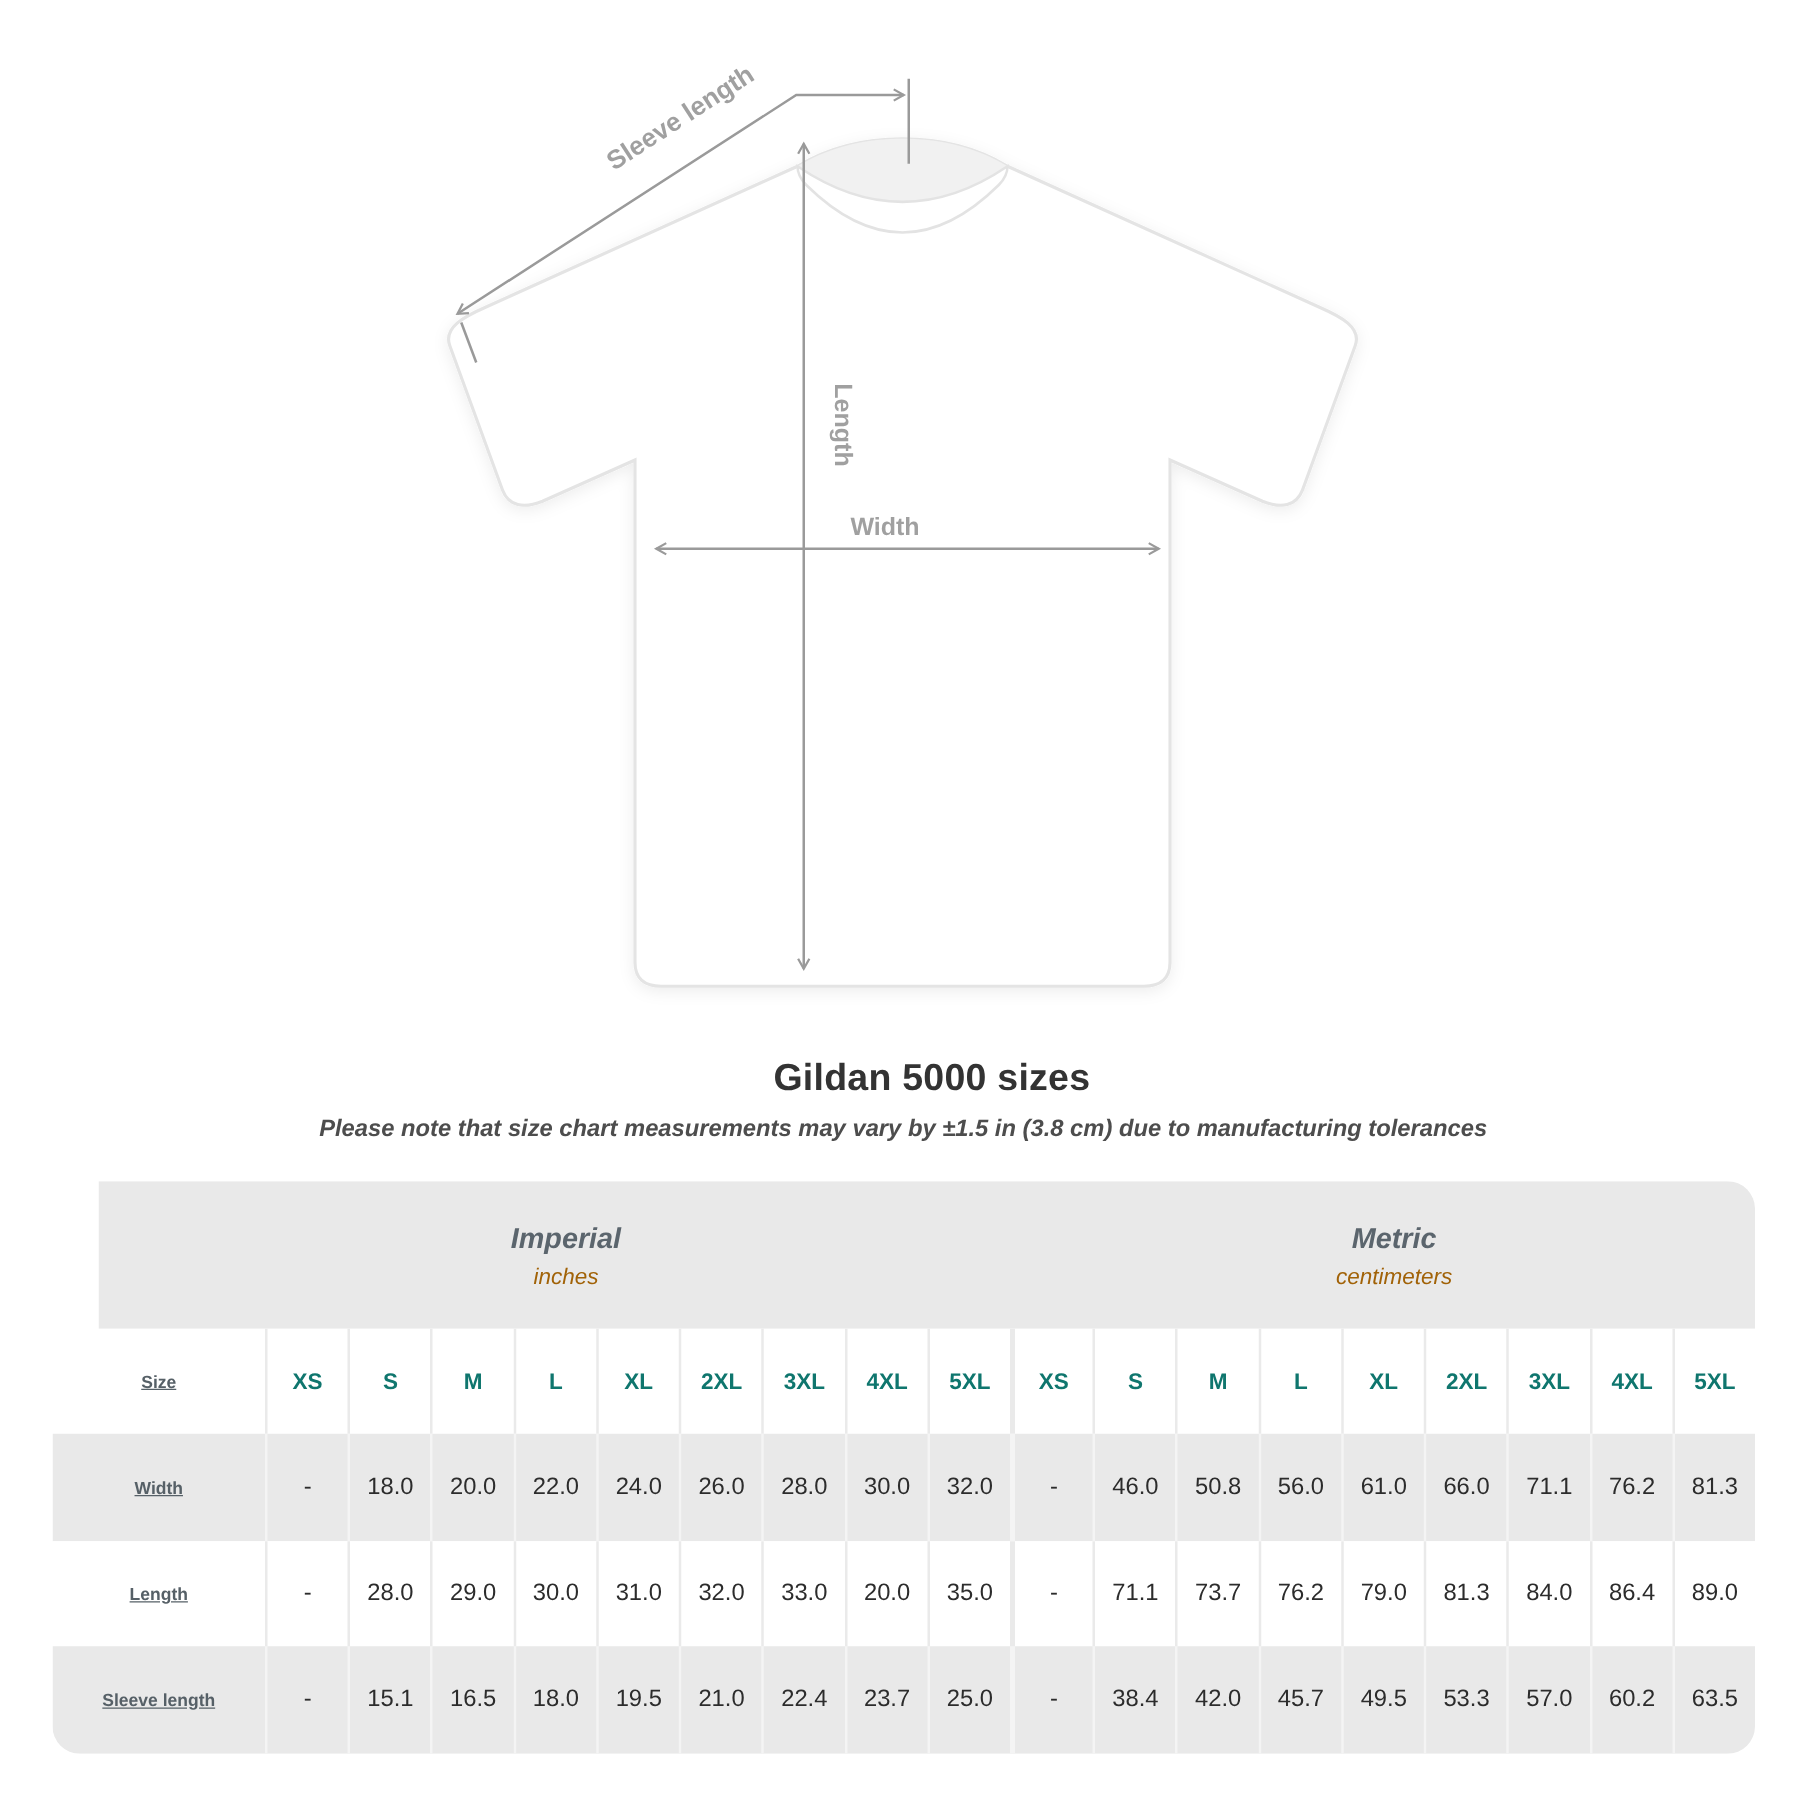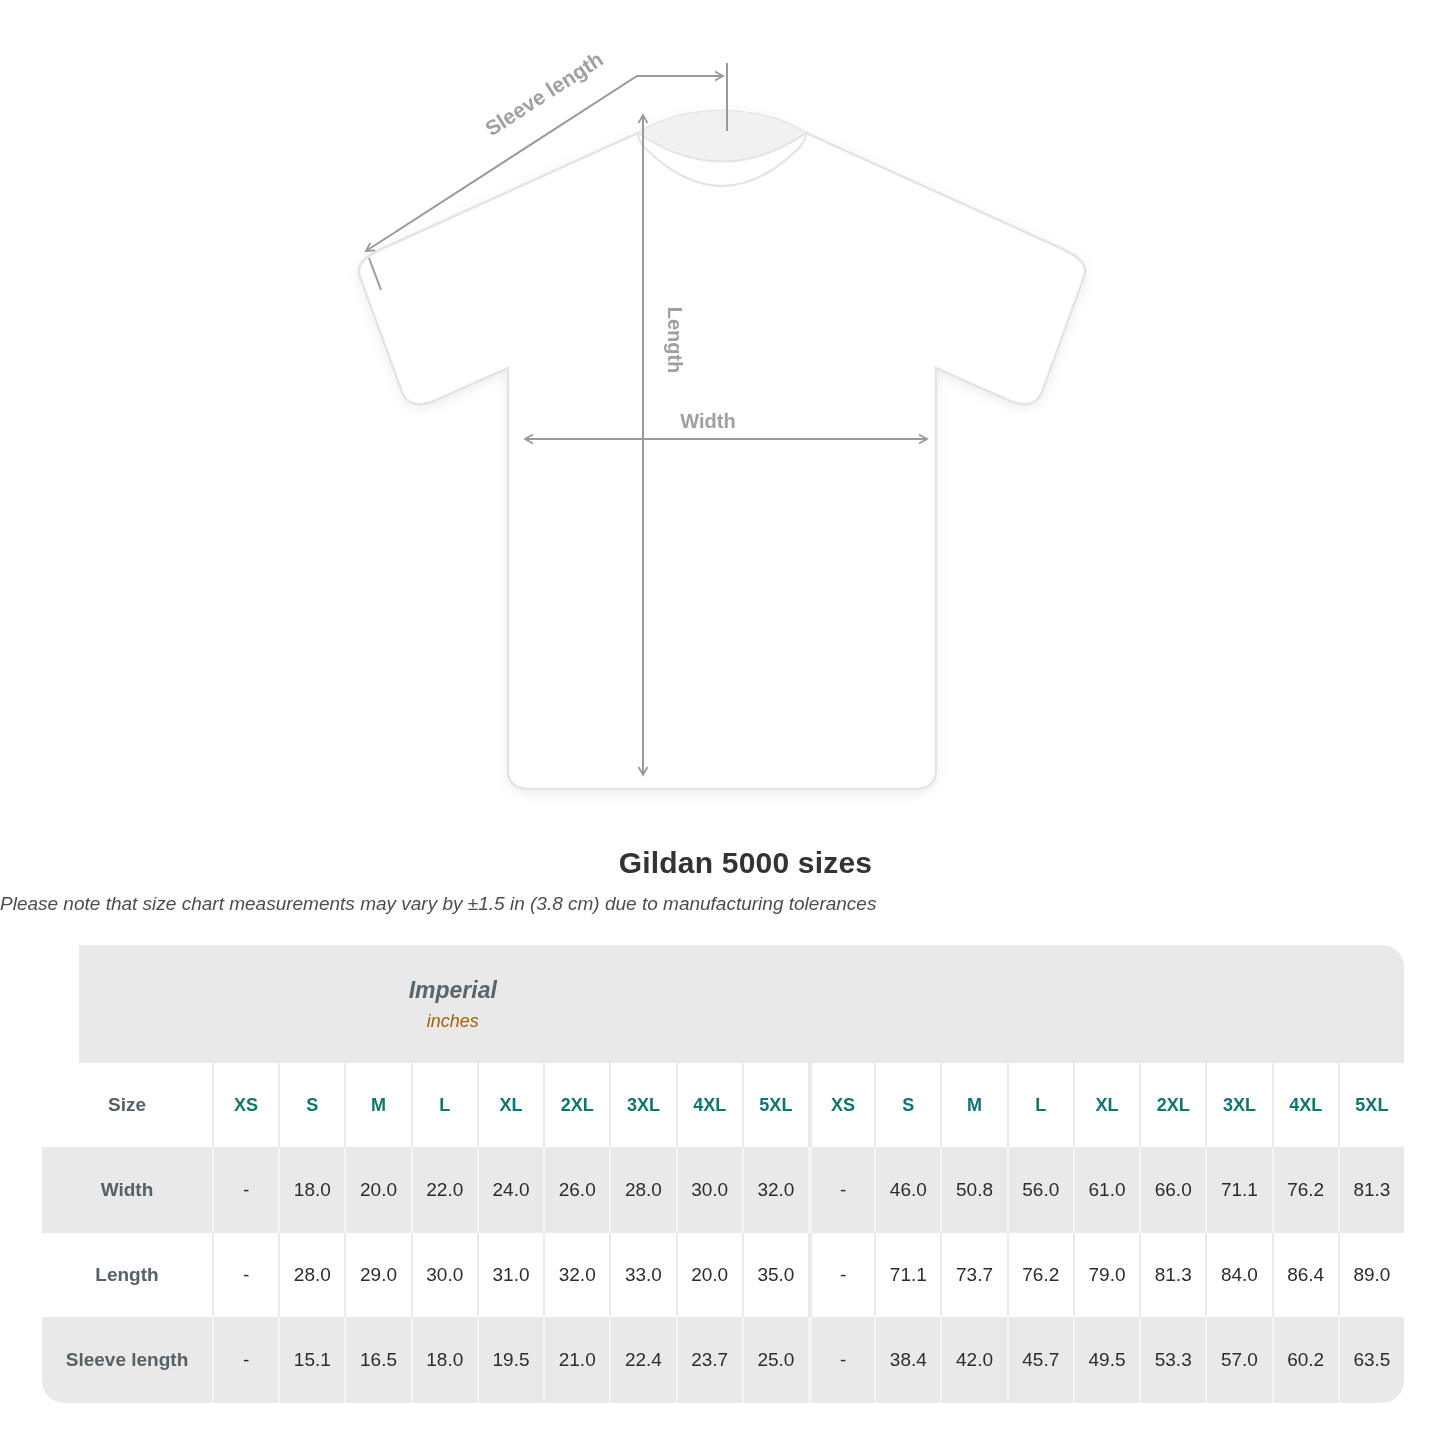--- a/index.html
+++ b/index.html
@@ -10,22 +10,22 @@
   }
   svg text{font-family:"Liberation Sans","DejaVu Sans",sans-serif;}
 
   .diagram{position:absolute;left:0;top:0;width:1445px;height:830px;}
 
   .title{
     position:absolute;top:846px;left:0;width:100%;text-align:center;
     font-size:30px;font-weight:700;color:#333333;letter-spacing:.2px;padding-left:23px;
   }
   .note{
-    position:absolute;top:893px;left:0;width:100%;text-align:left;
-    font-size:19px;font-style:italic;color:#4d4d4d;
+    position:absolute;top:893px;left:0;width:100%;text-align:center;
+    font-size:19px;font-style:italic;color:#4d4d4d;font-weight:bold;
   }
 
   .size-table{
     position:absolute;left:42px;top:945px;width:1362px;height:458px;
     border-radius:22px;overflow:hidden;display:flex;flex-direction:column;
     background:#ffffff;
   }
   .trow{display:grid;grid-template-columns:170px repeat(18,1fr);}
   .thead{height:118px;background:#e9e9e9;margin-left:37px;}
   .thead .group{display:flex;flex-direction:column;align-items:center;justify-content:center;gap:7px;}
@@ -36,21 +36,21 @@
 
   .r-size{height:84px;background:#ffffff;--sep:#eaeaea;}
   .r-gray{height:86px;background:#e9e9e9;--sep:#f4f4f4;}
   .r-white{height:84px;background:#ffffff;--sep:#eaeaea;}
 
   .c{display:flex;align-items:center;justify-content:center;}
   .trow .c:not(:first-child){border-left:2px solid var(--sep);}
   .trow .c.metric-start{border-left-width:4px;}
 
   .size-head{font-size:18px;font-weight:700;color:#0f766e;}
-  .row-label{font-size:19px;font-weight:700;color:#566067;}
+  .row-label{font-size:14px;font-weight:700;color:#566067;text-decoration:underline;}
   .val{font-size:19px;color:#2c2c2c;}
 </style>
 </head>
 <body>
 
 <svg class="diagram" viewBox="0 0 1445 830" xmlns="http://www.w3.org/2000/svg">
   <defs>
     <marker id="arrow" markerWidth="14" markerHeight="14" viewBox="0 0 14 14" refX="11" refY="7" orient="auto-start-reverse" markerUnits="userSpaceOnUse">
       <path d="M3,2.5 L11,7 L3,11.5" fill="none" stroke="#9a9a9a" stroke-width="1.8"></path>
     </marker>
@@ -84,20 +84,24 @@
 </svg>
 
 <div class="title">Gildan 5000 sizes</div>
 <div class="note">Please note that size chart measurements may vary by ±1.5 in (3.8 cm) due to manufacturing tolerances</div>
 
 <div class="size-table">
   <div class="trow thead">
     <div class="group imperial">
       <div class="group-name">Imperial</div>
       <div class="group-unit">inches</div>
+    </div>
+    <div class="group metric">
+      <div class="group-name">Metric</div>
+      <div class="group-unit">centimeters</div>
     </div>
   </div>
 
   <div class="trow r-size" id="sizeRow">
     <div class="c row-label">Size</div>
   <div class="c size-head">XS</div>
       <div class="c size-head">S</div>
       <div class="c size-head">M</div>
       <div class="c size-head">L</div>
       <div class="c size-head">XL</div>

